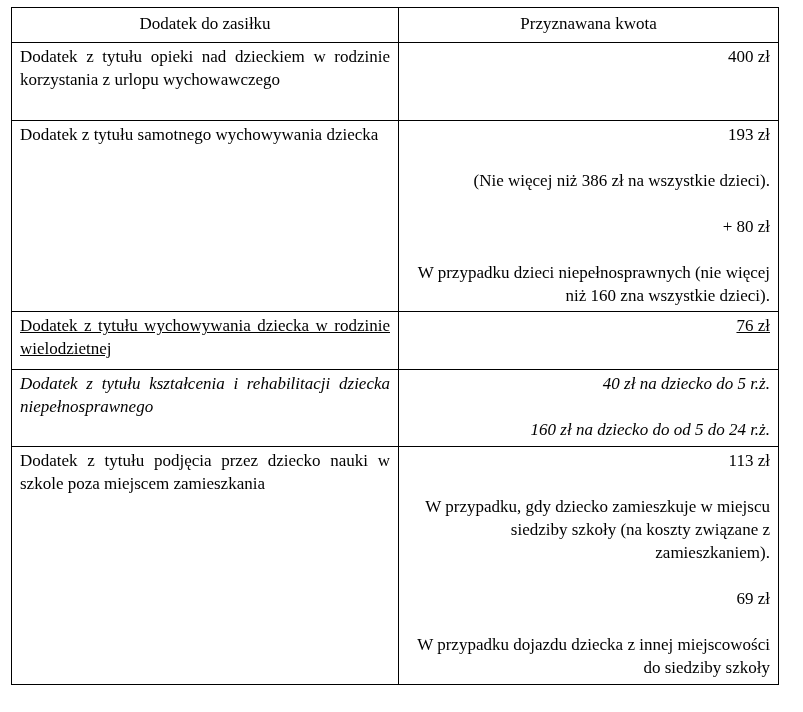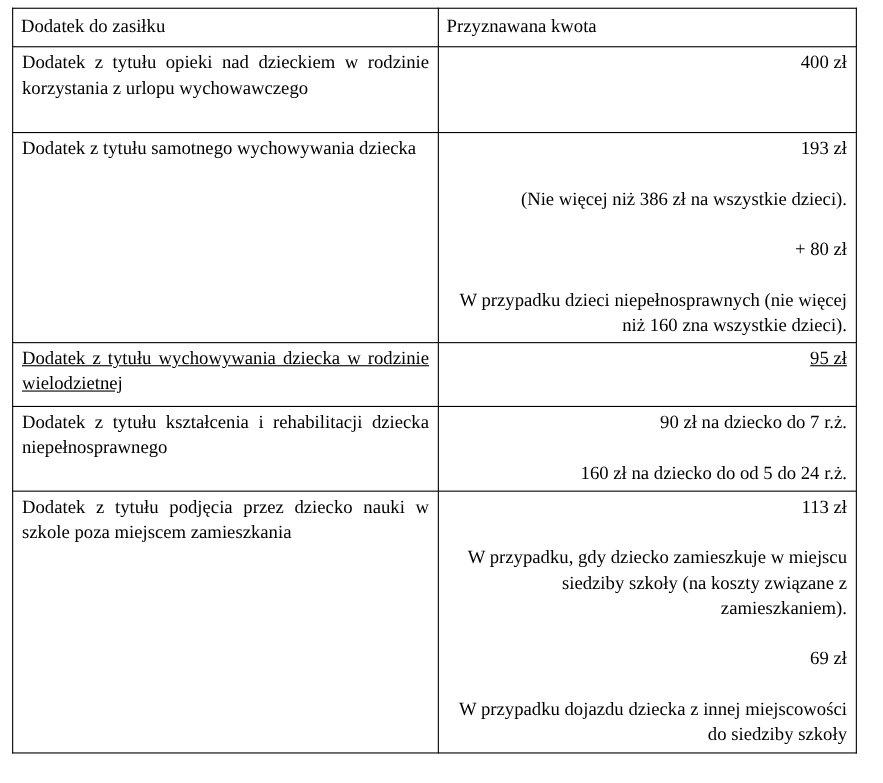--- a/index.html
+++ b/index.html
@@ -28,21 +28,21 @@
     vertical-align: top;
     font-size: 17px;
     line-height: 1.35;
     font-weight: normal;
   }
   col.c-name { width: 387px; }
   col.c-amount { width: 380px; }
 
   th.head-cell {
     font-weight: bold;
-    text-align: left;
+    text-align: center;
     padding: 5px 7px 6px 7px;
     font-size: 17px;
   }
 
   td.name-cell {
     text-align: justify;
     text-align-last: left;
     padding: 3px 8px 4px 8px;
     hyphens: none;
   }
@@ -54,21 +54,21 @@
     margin: 0;
   }
   td.amount-cell p + p {
     margin-top: 1.35em;
   }
   
   tr.r-birth td { height: 21px; }
   tr.r-care td { height: 70px; }
   tr.r-single td { height: 173px; }
   tr.r-large td { height: 50px; text-decoration: underline; }
-  tr.r-rehab td { height: 62px; }
+  tr.r-rehab td { height: 62px; font-style: italic; }
   tr.r-school td { height: 230px; }
 </style>
 </head>
 <body>
 
 <table id="benefits-table">
   <colgroup>
     <col class="c-name">
     <col class="c-amount">
   </colgroup>
@@ -90,27 +90,27 @@
       <td class="amount-cell">
         <p>193 zł</p>
         <p>(Nie więcej niż 386 zł na wszystkie dzieci).</p>
         <p>+ 80 zł</p>
         <p>W przypadku dzieci niepełnosprawnych (nie więcej niż 160 zna wszystkie dzieci).</p>
       </td>
     </tr>
     <tr class="r-large">
       <td class="name-cell">Dodatek z tytułu wychowywania dziecka w rodzinie wielodzietnej</td>
       <td class="amount-cell">
-        <p>95 zł</p>
+        <p>76 zł</p>
       </td>
     </tr>
     <tr class="r-rehab">
       <td class="name-cell">Dodatek z tytułu kształcenia i rehabilitacji dziecka niepełnosprawnego</td>
       <td class="amount-cell">
-        <p>90 zł na dziecko do 7 r.ż.</p>
+        <p>40 zł na dziecko do 5 r.ż.</p>
         <p>160 zł na dziecko do od 5 do 24 r.ż.</p>
       </td>
     </tr>
     <tr class="r-school">
       <td class="name-cell">Dodatek z tytułu podjęcia przez dziecko nauki w szkole poza miejscem zamieszkania</td>
       <td class="amount-cell">
         <p>113 zł</p>
         <p>W przypadku, gdy dziecko zamieszkuje w miejscu siedziby szkoły (na koszty związane z zamieszkaniem).</p>
         <p>69 zł</p>
         <p>W przypadku dojazdu dziecka z innej miejscowości do siedziby szkoły</p>

